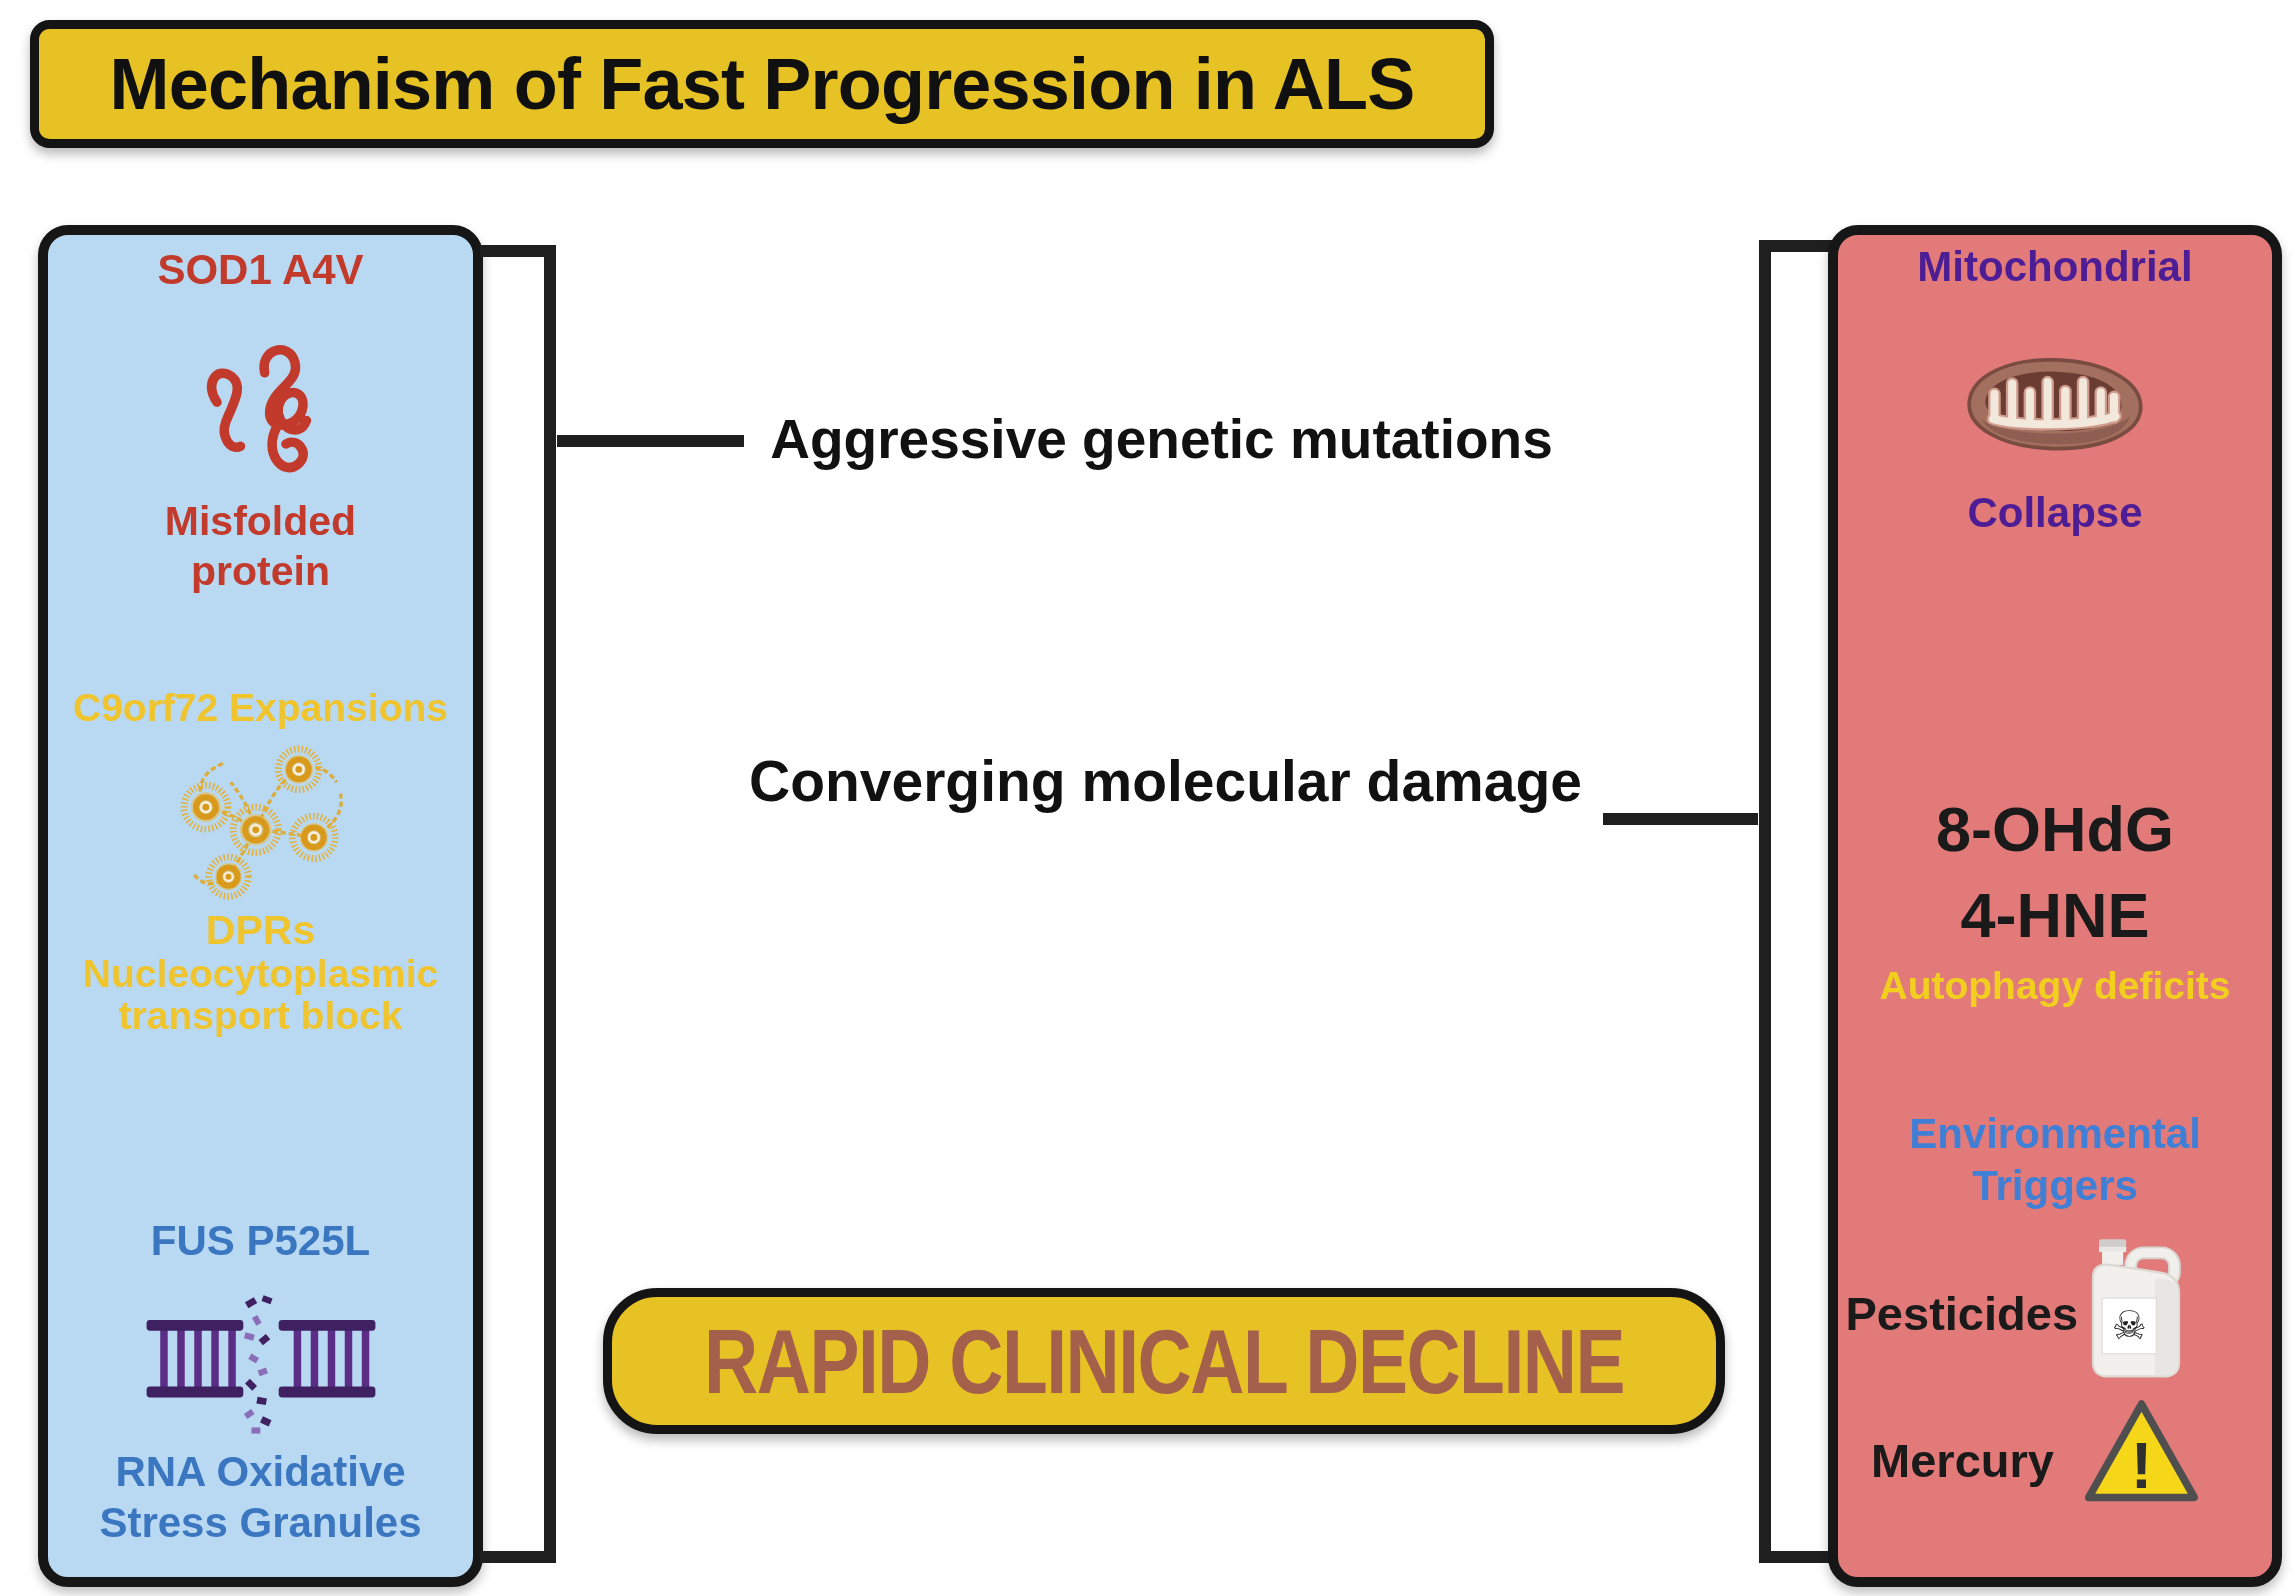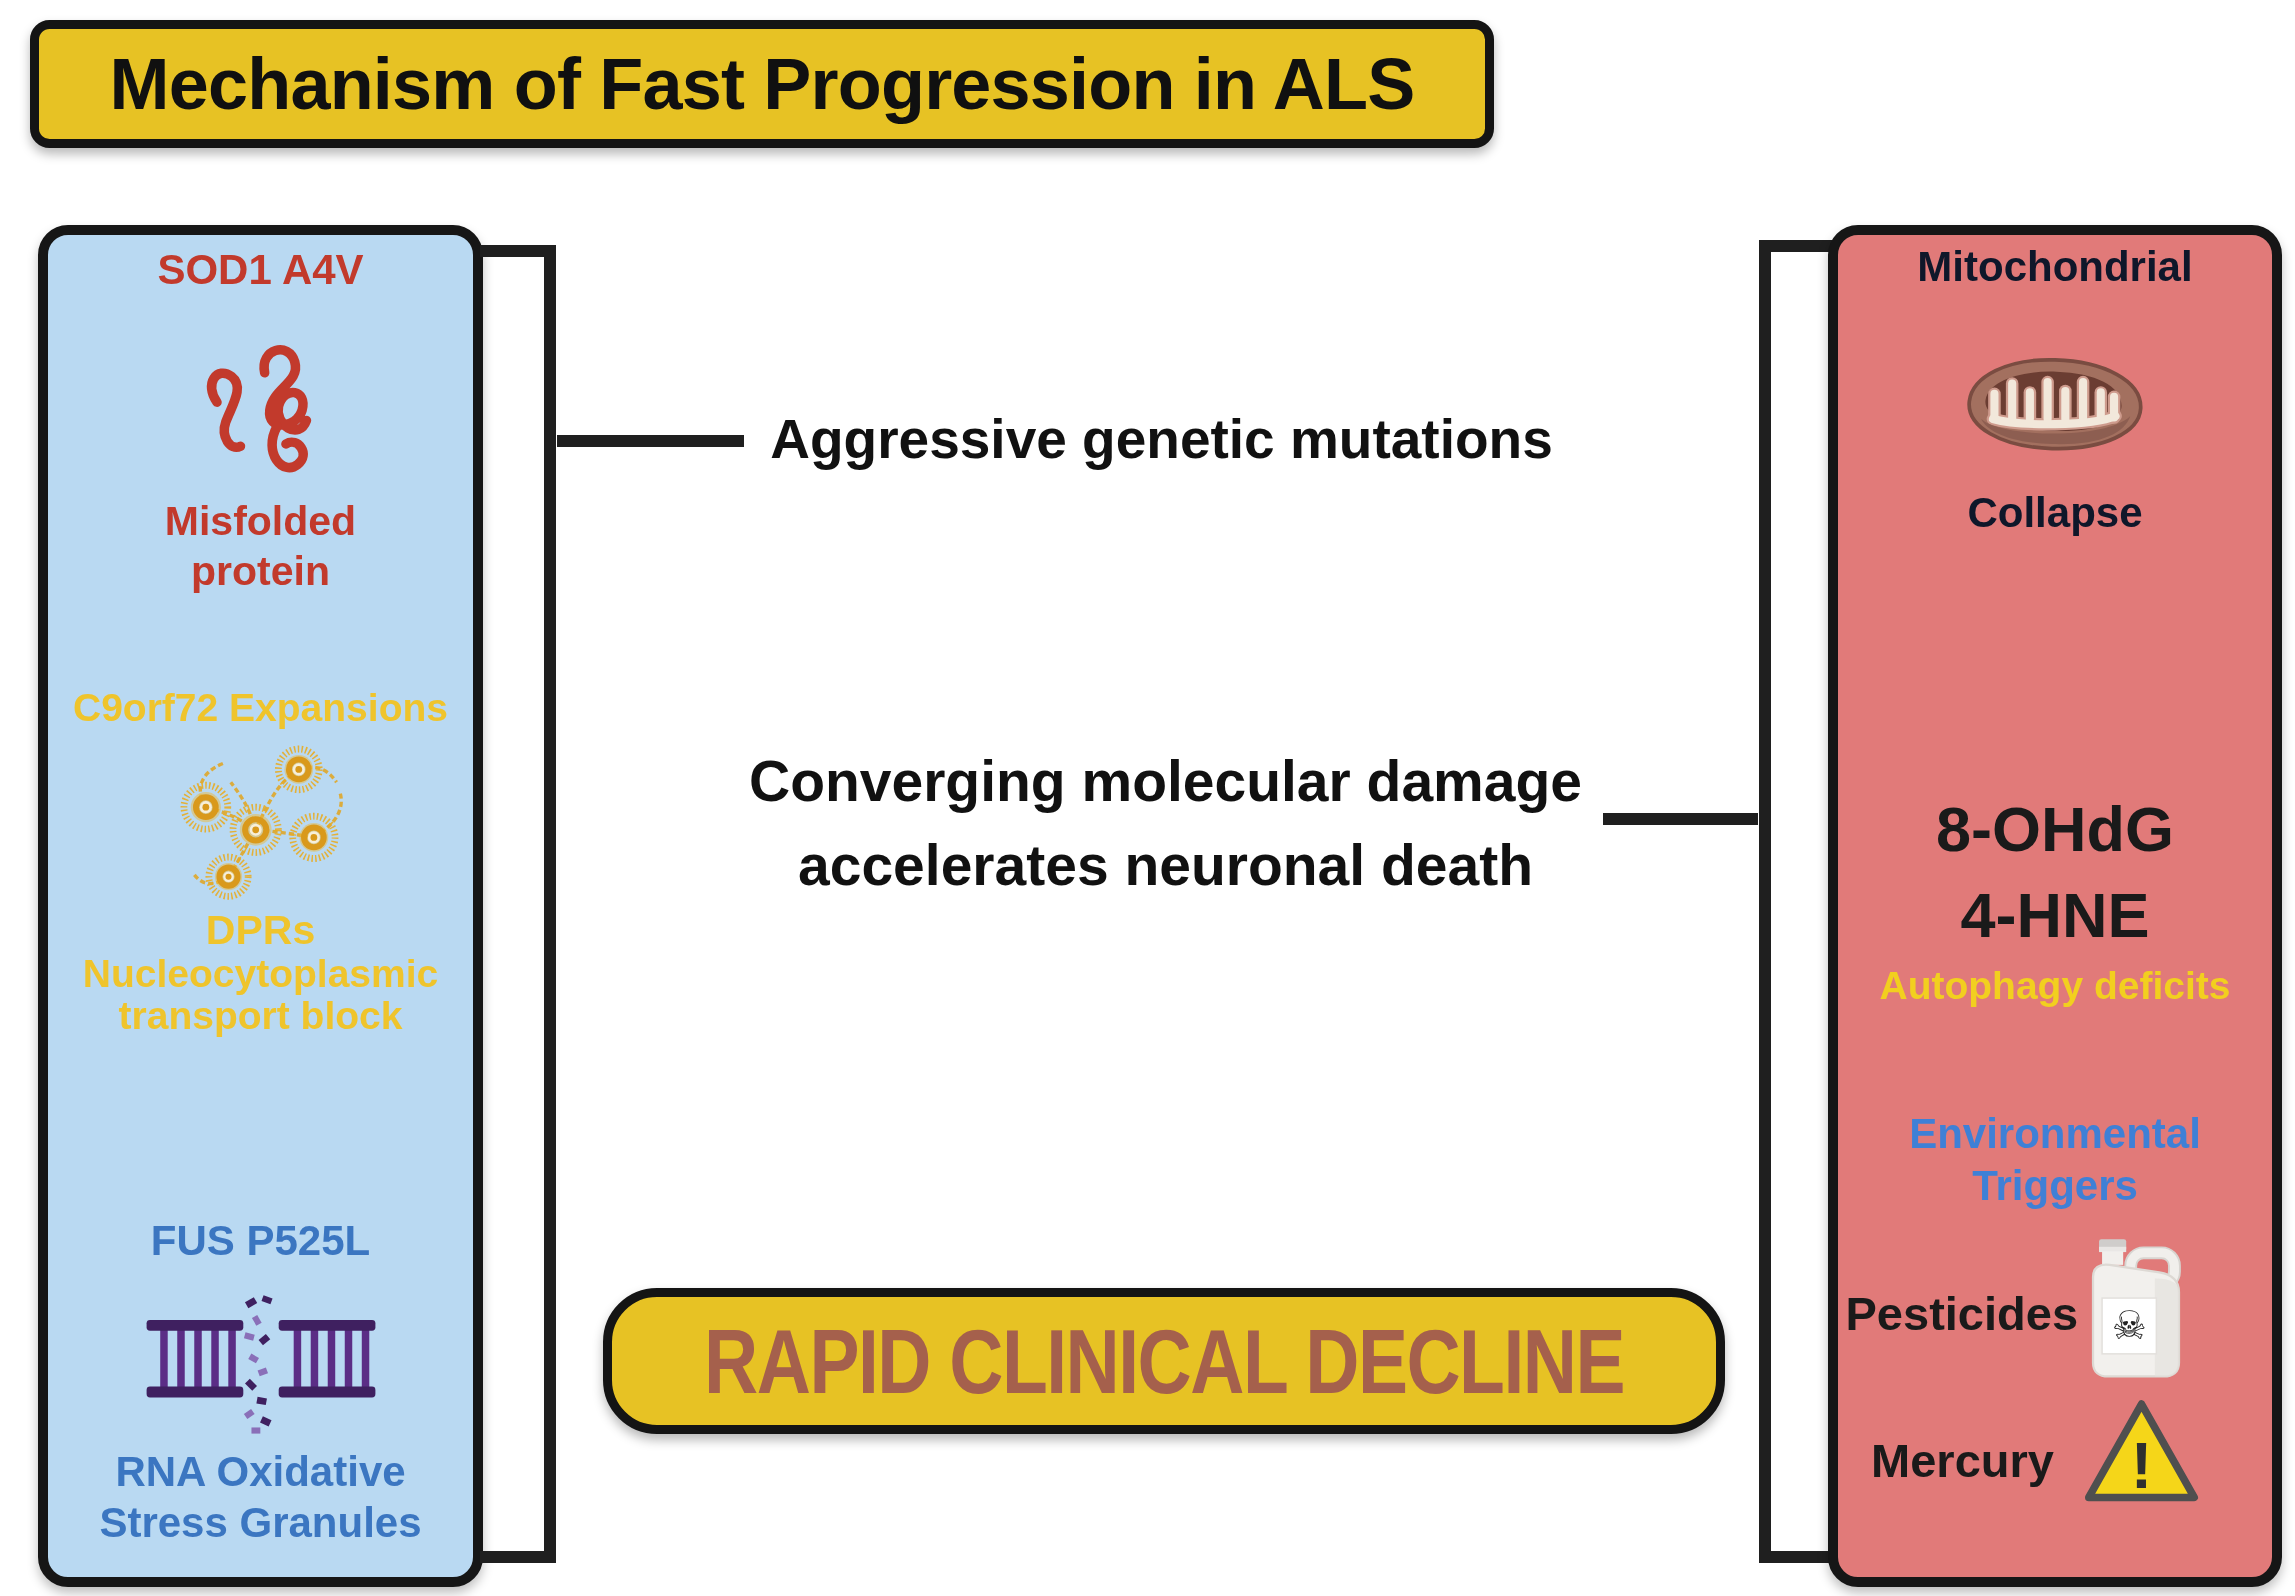--- a/index.html
+++ b/index.html
@@ -12,21 +12,21 @@
   .title-banner .txt{font-size:72px;font-weight:700;color:#101010;letter-spacing:-0.8px;white-space:nowrap;}
   .decline-banner{left:603px;top:1252px;width:1104px;height:128px;border-radius:54px;margin-top:36px;}
   .decline-banner .txt{font-size:75px;font-weight:700;color:#A5604C;letter-spacing:-1.5px;
                        white-space:nowrap;display:inline-block;transform:scaleY(1.22);}
   .panel{position:absolute;top:225px;height:1342px;border:10.6px solid #161616;border-radius:30px;
          box-shadow:0 6px 10.6px rgba(0,0,0,0.25);}
   .panel-left{left:38px;width:425px;background:#B9D9F2;}
   .panel-right{left:1828px;width:434px;background:#E17A79;}
   .label{position:absolute;left:0;width:100%;text-align:center;font-weight:700;line-height:1.08;}
   .red-l{color:#C23A2C}.yellow-l{color:#EFC42C}.blue-l{color:#3B76C1}
-  .red-r{color:#0f172a}.yellow-r{color:#F2CF1F}.blue-r{color:#3F80D6}.dark{color:#1A1A1A}
+  .red-r{color:#4c1d95}.yellow-r{color:#F2CF1F}.blue-r{color:#3F80D6}.dark{color:#1A1A1A}
   .fs54{font-size:41px}.fs56{font-size:42px}.fs62{font-size:47px}.fs84{font-size:63px}
   .icon-c{position:absolute;left:50%;transform:translateX(-50%);}
   .line{position:absolute;background:#1F1F1F;}
   .center-text{position:absolute;text-align:center;font-weight:700;color:#111111;}
   .mutations{left:679px;top:407px;width:965px;font-size:55px;}
   .converging{left:694px;top:739px;width:943px;font-size:57px;line-height:84px;}
   .abs{position:absolute;}
 </style>
 </head>
 <body>
@@ -155,21 +155,20 @@
   <div class="line" style="left:557px;top:435px;width:187px;height:12px"></div>
 
   <div class="line" style="left:1759px;top:240px;width:12px;height:1323px"></div>
   <div class="line" style="left:1771px;top:240px;width:63px;height:12px"></div>
   <div class="line" style="left:1771px;top:1551px;width:63px;height:12px"></div>
   <div class="line" style="left:1603px;top:813px;width:155px;height:12px"></div>
 
   <div class="center-text mutations">Aggressive genetic mutations</div>
   <div class="center-text converging">
     <div>Converging molecular damage</div>
-    <div>accelerates neuronal death</div>
   </div>
 
   <div class="banner decline-banner">
     <span class="txt">RAPID CLINICAL DECLINE</span>
   </div>
 
   <div class="panel panel-right">
     <div class="label red-r fs56" style="top:9px">Mitochondrial</div>
 
     <svg class="icon-c" style="top:112px" width="192" height="113" viewBox="0 0 260 150">

